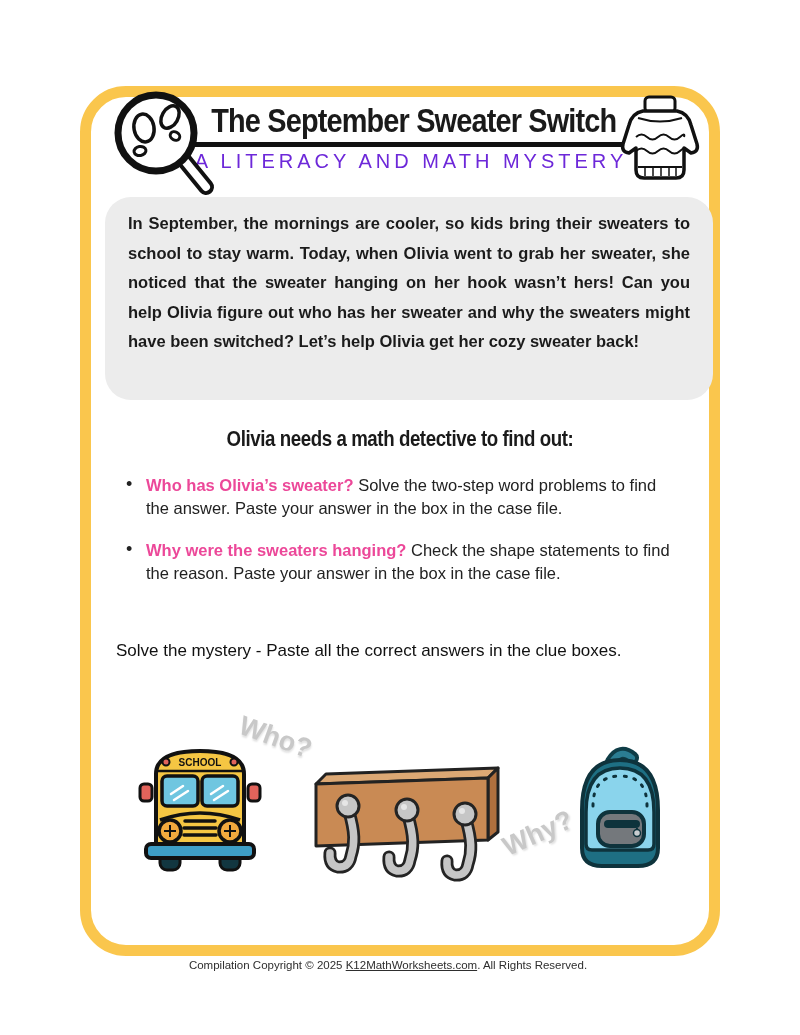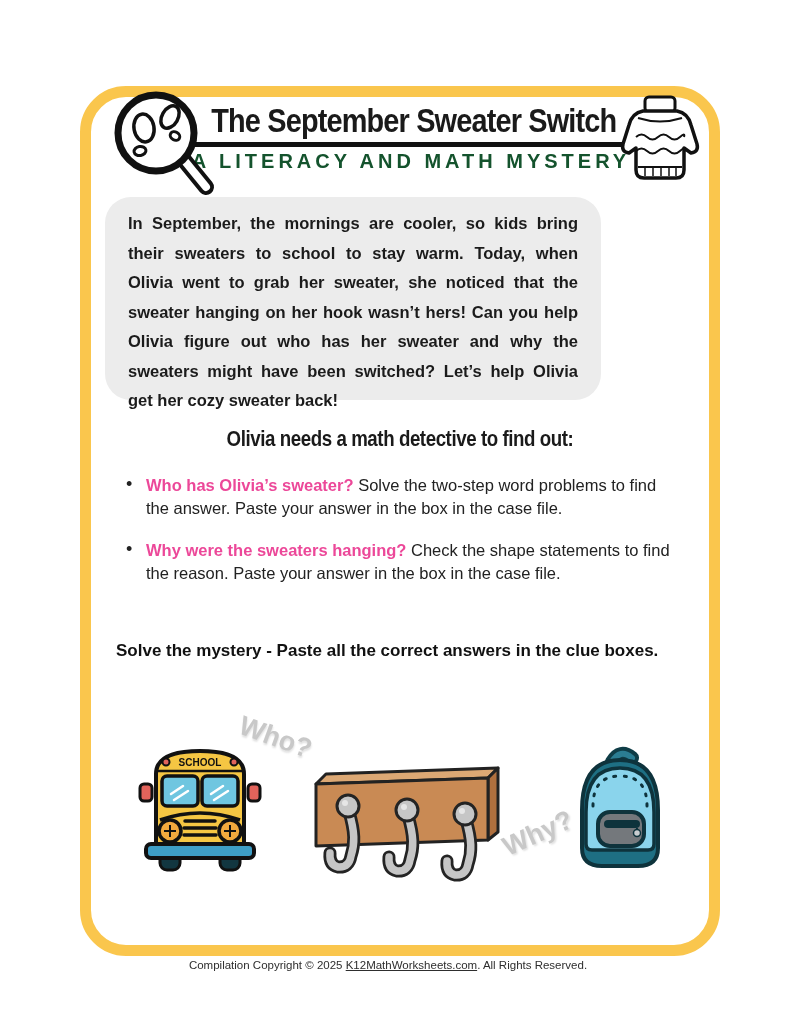--- a/index.html
+++ b/index.html
@@ -10,37 +10,37 @@
          border:11px solid var(--border,#FAC64D);border-radius:46px;}
 
   .magnifier{position:absolute;left:104px;top:90px;}
   .sweater{position:absolute;left:618px;top:94px;}
 
   .title{position:absolute;left:176px;top:101px;width:470px;text-align:center;
          font-size:34px;font-weight:900;letter-spacing:-1px;white-space:nowrap;
          transform:scaleX(.85);transform-origin:center;}
   .title-underline{position:absolute;left:188px;top:142px;width:462px;height:5px;background:#111;}
   .subtitle{position:absolute;left:176px;top:150px;width:470px;text-align:center;
-            font-size:20px;font-weight:700;letter-spacing:4px;white-space:nowrap;color:#14532d;}
+            font-size:20px;font-weight:400;letter-spacing:4px;white-space:nowrap;color:#6d28d9;}
 
-  .intro-box{position:absolute;left:105px;top:197px;width:496px;height:203px;
+  .intro-box{position:absolute;left:105px;top:197px;width:608px;height:203px;
              background:var(--intro-bg,#ECECEC);border-radius:26px;box-sizing:border-box;
              padding:12px 23px;}
   .intro-text{font-size:16.5px;line-height:29.5px;font-weight:600;text-align:justify;color:#1b1b1b;}
 
   .section-heading{position:absolute;left:100px;top:426px;width:600px;text-align:center;
                    font-size:22px;font-weight:900;letter-spacing:-.5px;white-space:nowrap;
                    transform:scaleX(.85);transform-origin:center;}
 
   .bullets{position:absolute;left:122px;top:474px;width:556px;margin:0;padding:0;list-style:none;}
   .bullets li{position:relative;padding-left:24px;margin-bottom:20px;font-size:16.5px;line-height:22.5px;color:#222;}
   .bullets li .dot{position:absolute;left:4px;top:-1px;font-size:18px;}
   .bullets .lead{font-weight:bold;color:#ec4899;}
 
-  .solve-line{position:absolute;left:116px;top:641px;width:584px;font-size:17px;font-weight:bold;color:#111;}
+  .solve-line{position:absolute;left:116px;top:641px;width:584px;font-size:17px;font-weight:normal;color:#111;}
 
   .illus{position:absolute;}
   .hand-label{position:absolute;font-size:27px;font-weight:800;color:var(--label-gray,#C8C8C8);
               text-shadow:1px 2px 2px rgba(0,0,0,.12);white-space:nowrap;}
   .who{left:238px;top:722px;transform:rotate(20deg);}
   .why{left:501px;top:818px;transform:rotate(-24deg);}
 
   .footer{position:absolute;left:0;top:959px;width:776px;text-align:center;
           font-size:11.5px;color:#2e2e2e;}
   .footer .link{text-decoration:underline;cursor:pointer;}

